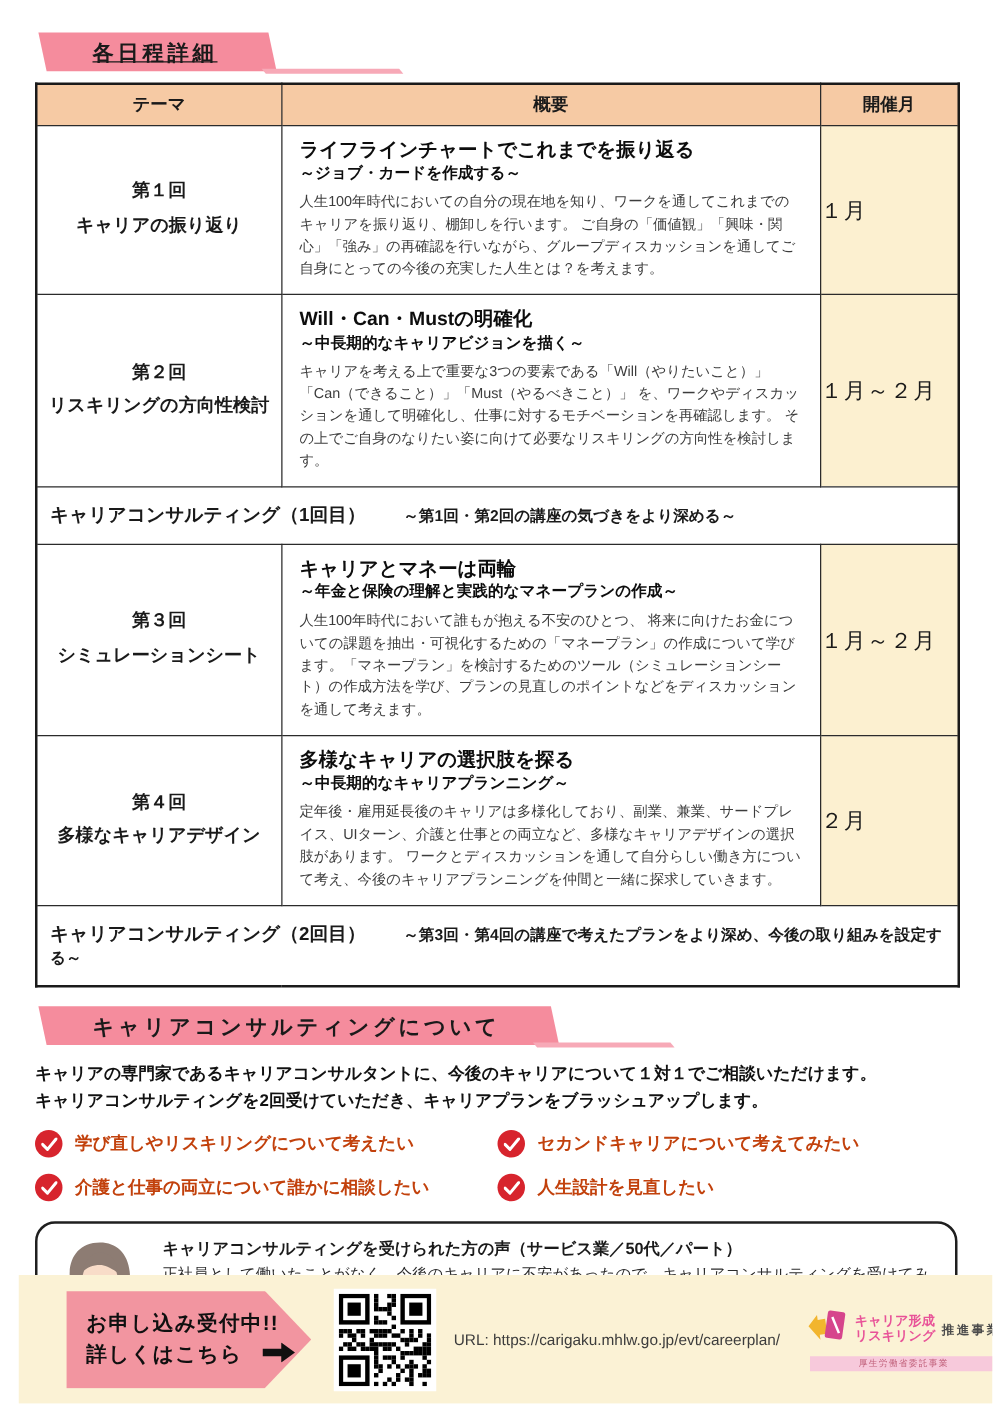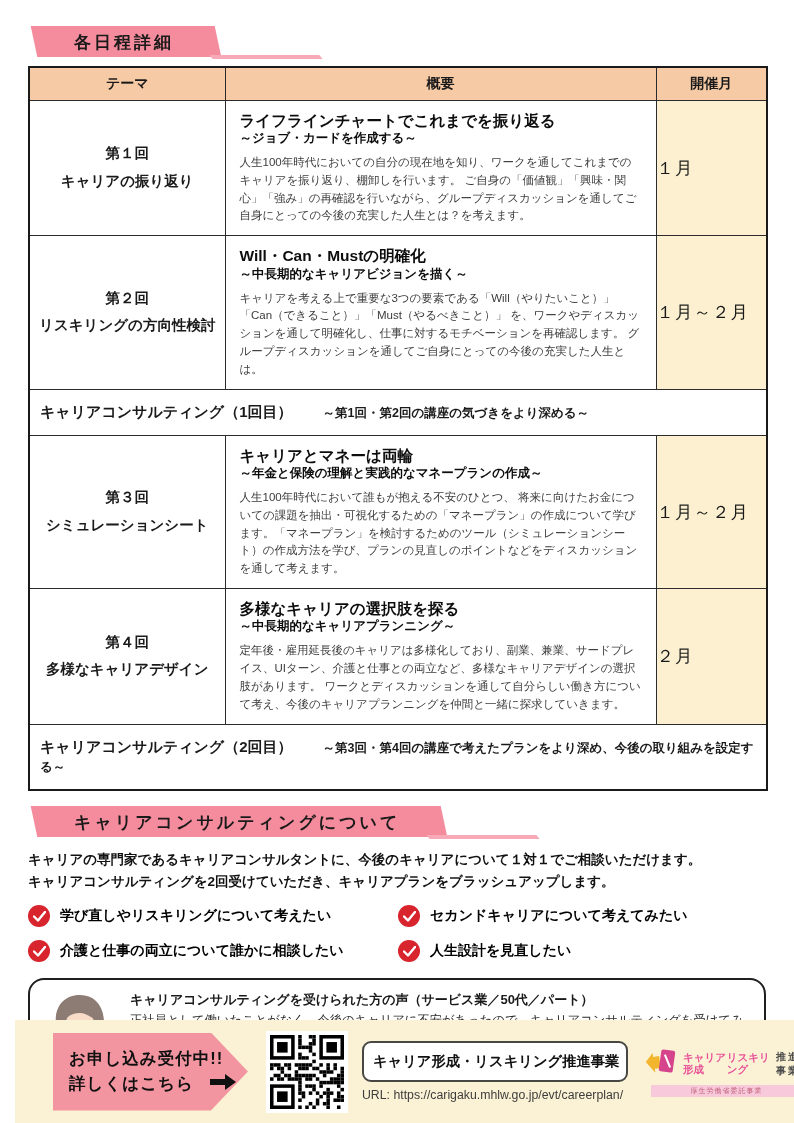--- a/index.html
+++ b/index.html
@@ -5,61 +5,61 @@
   * { margin:0; padding:0; box-sizing:border-box; }
   html,body { background:#ffffff; }
   body { font-family:"Liberation Sans","DejaVu Sans",sans-serif; color:#1a1a1a; }
   .page { position:relative; width:794px; height:1123px; background:#ffffff; overflow:hidden; margin:0 auto; }
 
   
   .badge { position:relative; height:31px; width:max-content; margin-left:34px; }
   .badge-bg { position:absolute; top:0; left:0; right:0; bottom:0; background:#F58C9D; transform:skewX(12deg); }
   .badge-label { position:relative; display:block; font-weight:bold; font-size:17px; letter-spacing:3px; color:#1a1a1a; padding:5px 44px 0 40px; }
   .badge-tail { position:absolute; bottom:-2px; left:96%; width:110px; height:4px; background:#F7A9B7; transform:skewX(40deg); }
-  .badge.first { margin-top:26px; }
+  .badge.first { margin-top:26px;text-decoration:underline; }
   .badge.second { margin-top:15px; }
 
   
   table.schedule { width:738px; margin:9px 28px 0 28px; border-collapse:collapse; border:2px solid #1a1a1a; table-layout:fixed; }
   table.schedule th, table.schedule td { border:1.5px solid #2b2b2b; vertical-align:middle; }
   thead th { background:#F6CAA4; height:33px; font-size:14px; font-weight:bold; text-align:center; }
   td.theme { text-align:center; font-weight:bold; font-size:14.5px; line-height:1.9; }
   td.overview { padding:10px 14px; vertical-align:middle; }
   .ov-title { font-size:15.5px; font-weight:bold; color:#0d0d0d; line-height:1.25; }
   .ov-sub { font-size:12.5px; font-weight:bold; color:#0d0d0d; margin-bottom:7px; }
   .ov-body { font-size:11.5px; color:#3c3c3c; line-height:1.55; }
   td.month { background:#FCF0D0; text-align:left; font-size:17.5px; color:#1a1a1a; letter-spacing:1px; }
   tr.consult td { padding:13px 6px 13px 10px; background:#ffffff; }
   .c-label { font-size:15px; font-weight:bold; margin-right:30px; }
   .c-note  { font-size:12.5px; font-weight:bold; }
 
   
   .intro { margin:12px 28px 4px 28px; font-size:13.5px; font-weight:bold; line-height:1.65; color:#111; }
   .checklist { display:grid; grid-template-columns:370px 1fr; row-gap:13px; margin:12px 28px 0 28px; }
-  .check-item { display:flex; align-items:center; gap:10px; font-size:14px; font-weight:bold; color:#000000; }
+  .check-item { display:flex; align-items:center; gap:10px; font-size:14px; font-weight:bold; color:#c2410c; }
   .check-icon { flex:0 0 22px; width:22px; height:22px; border-radius:50%; background:#D7242D; display:flex; align-items:center; justify-content:center; }
 
   
   .testimonial { margin:16px 28px 0 28px; border:2px solid #1f1f1f; border-radius:16px; background:#fff; padding:11px 18px 11px 14px; display:flex; gap:14px; align-items:flex-start; min-height:104px; }
   .t-avatar { flex:0 0 72px; }
   .t-title { font-size:13px; font-weight:bold; margin-bottom:2px; }
   .t-line { font-size:12.3px; color:#2b2b2b; line-height:1.55; }
 
   
   .footer { position:absolute; left:15px; bottom:0; width:794px; height:103px; background:#FBF2D5; display:flex; align-items:center; }
   .cta { margin-left:38px; width:196px; height:78px; background:#F295A0; clip-path:polygon(0 0,81% 0,100% 50%,81% 100%,0 100%); display:flex; flex-direction:column; justify-content:center; gap:3px; padding-left:16px; }
   .cta-line { font-size:16.5px; font-weight:bold; color:#101010; letter-spacing:1px; display:flex; align-items:center; gap:16px; }
   .qr-box { margin-left:18px; width:82px; height:82px; background:#ffffff; padding:4px; }
   .search-col { margin-left:14px; display:flex; flex-direction:column; gap:6px; }
   .search-pill { display:flex; align-items:stretch; width:266px; height:41px; background:#ffffff; border:2px solid #474743; border-radius:9px; overflow:hidden; }
   .search-text { flex:1; display:flex; align-items:center; padding:0 9px; font-size:14.3px; font-weight:bold; color:#111; white-space:nowrap; }
   .url-line { font-size:12.3px; color:#3c3c3c; }
   .logo { margin-left:16px; width:166px; display:flex; flex-direction:column; align-items:center; }
   .logo-top { display:flex; align-items:center; gap:5px; }
-  .logo-text { display:flex; line-height:1.1; }
+  .logo-text { display:flex; flex-direction:column; line-height:1.1; }
   .logo-l { font-size:10.5px; font-weight:bold; color:#E85298; }
   .logo-suffix { font-size:10px; font-weight:bold; color:#4a4a4a; letter-spacing:2px; }
   .logo-strip { margin-top:4px; width:150px; height:12px; background:#F7C9DB; display:flex; align-items:center; justify-content:center; font-size:7px; color:#C0607A; letter-spacing:1px; }
 </style>
 </head>
 <body>
 
 <div class="page">
 
   <div class="badge first">
@@ -95,21 +95,21 @@
         <td class="month">１月</td>
       </tr>
       <tr style="height:147px">
         <td class="theme">
           <div>第２回</div>
           <div>リスキリングの方向性検討</div>
         </td>
         <td class="overview">
           <div class="ov-title">Will・Can・Mustの明確化</div>
           <div class="ov-sub">～中長期的なキャリアビジョンを描く～</div>
-          <div class="ov-body">キャリアを考える上で重要な3つの要素である「Will（やりたいこと）」「Can（できること）」「Must（やるべきこと）」 を、ワークやディスカッションを通して明確化し、仕事に対するモチベーションを再確認します。 グループディスカッションを通してご自身にとっての今後の充実した人生とは。</div>
+          <div class="ov-body">キャリアを考える上で重要な3つの要素である「Will（やりたいこと）」「Can（できること）」「Must（やるべきこと）」 を、ワークやディスカッションを通して明確化し、仕事に対するモチベーションを再確認します。 その上でご自身のなりたい姿に向けて必要なリスキリングの方向性を検討します。</div>
         </td>
         <td class="month">１月～２月</td>
       </tr>
       <tr class="consult">
         <td colspan="3">
           <span class="c-label">キャリアコンサルティング（1回目）</span><span class="c-note">～第1回・第2回の講座の気づきをより深める～</span>
         </td>
       </tr>
       <tr style="height:133px">
         <td class="theme">
@@ -353,24 +353,20 @@
           <rect x="7.0476190476190474" y="7.0476190476190474" width="10.571428571428571" height="10.571428571428571" fill="#000"></rect>
           <rect x="49.33333333333333" y="0" width="24.666666666666664" height="24.666666666666664" fill="#000"></rect>
           <rect x="52.857142857142854" y="3.5238095238095237" width="17.61904761904762" height="17.61904761904762" fill="#fff"></rect>
           <rect x="56.38095238095238" y="7.0476190476190474" width="10.571428571428571" height="10.571428571428571" fill="#000"></rect>
           <rect x="0" y="49.33333333333333" width="24.666666666666664" height="24.666666666666664" fill="#000"></rect>
           <rect x="3.5238095238095237" y="52.857142857142854" width="17.61904761904762" height="17.61904761904762" fill="#fff"></rect>
           <rect x="7.0476190476190474" y="56.38095238095238" width="10.571428571428571" height="10.571428571428571" fill="#000"></rect>
         </svg>
     </div>
     <div class="search-col">
-      <div class="search-pill">
-        <span class="search-text">キャリア形成・リスキリング推進事業</span>
-
-      </div>
       <div class="url-line">URL: https://carigaku.mhlw.go.jp/evt/careerplan/</div>
     </div>
     <div class="logo">
       <div class="logo-top">
         <span>
           <svg width="34" height="30" viewBox="0 0 34 30">
             <path d="M2,14 L10,6 L10,10 L16,10 L16,22 L10,22 L10,26 Z" fill="#F2B52E" transform="rotate(-8 9 16)"></path>
             <rect x="16" y="3" width="14" height="22" rx="2" fill="#D6458C" transform="rotate(8 23 14)"></rect>
             <path d="M20,8 L27,20" stroke="#ffffff" stroke-width="2" transform="rotate(8 23 14)"></path>
           </svg>

